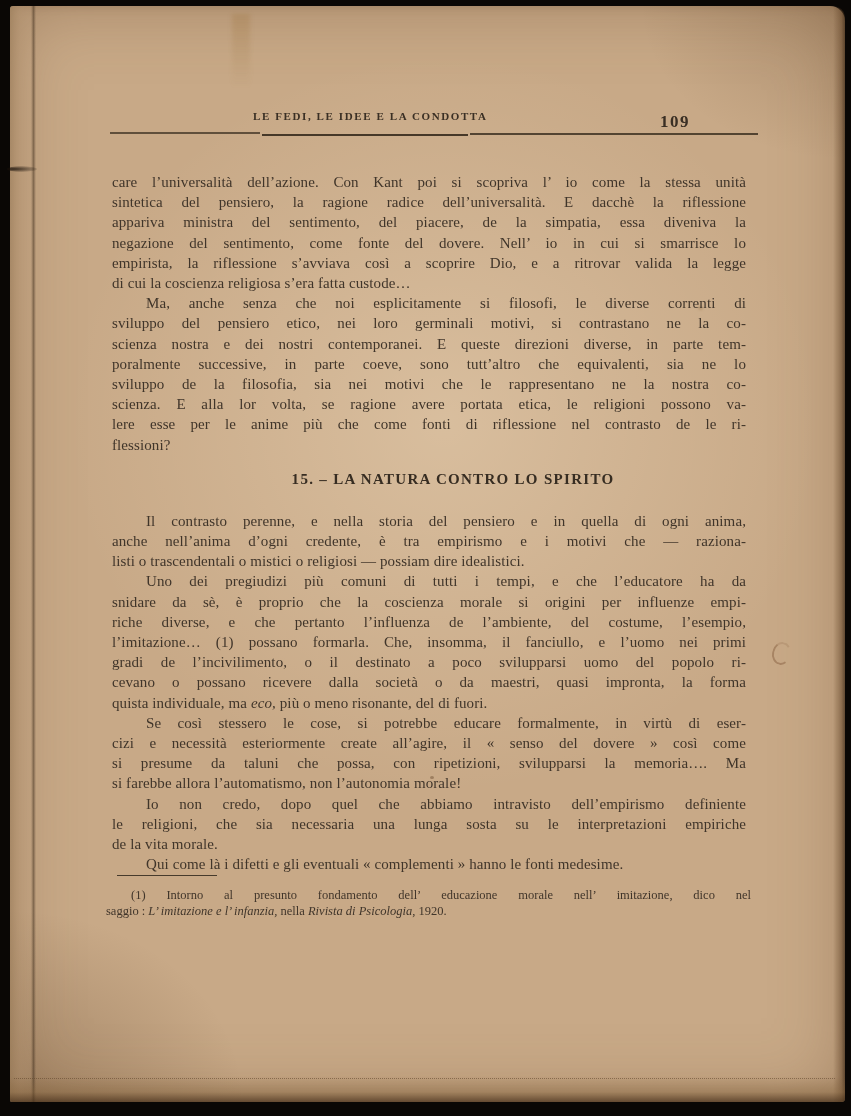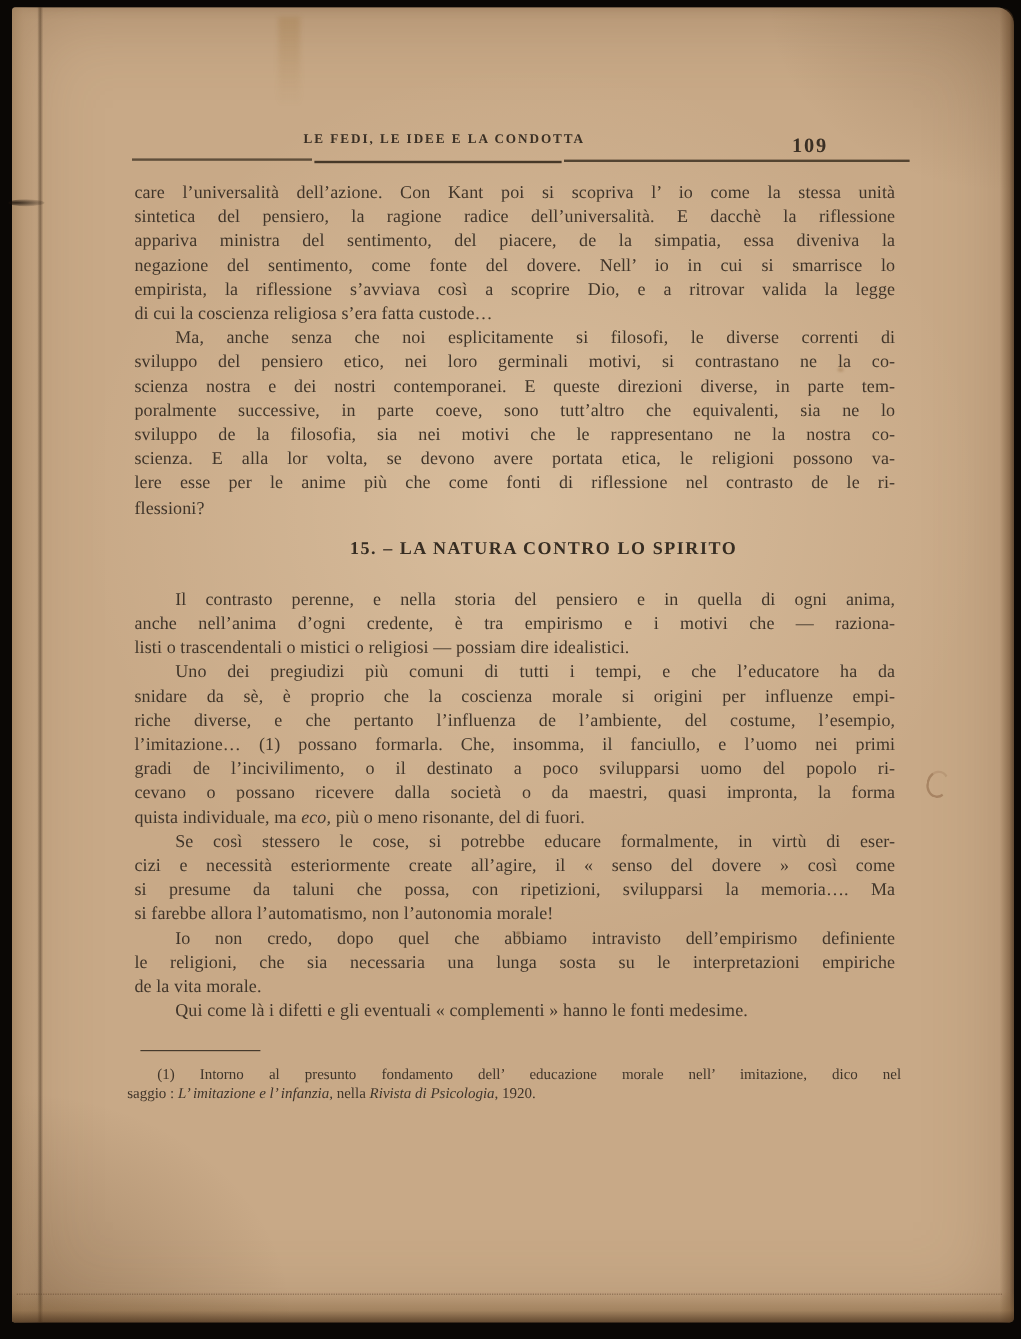--- a/index.html
+++ b/index.html
@@ -83,21 +83,21 @@
     font-size:17px;font-weight:700;letter-spacing:1.5px;
     color:#3a2f24;
   }
   .rule{position:absolute;background:#463828;}
   .rule1{left:100px;top:126px;width:150px;height:1.5px;opacity:.8;}
   .rule2{left:252px;top:127.5px;width:206px;height:2px;}
   .rule3{left:460px;top:127px;width:288px;height:1.7px;opacity:.9;}
 
   
   .textblock{
-    position:absolute;left:102px;top:145px;width:634px;
+    position:absolute;left:102px;top:166px;width:634px;
     font-size:15px;line-height:20.2px;color:#40352a;
     letter-spacing:0.1px;
   }
   .bl{text-align:justify;text-align-last:justify;white-space:normal;}
   .bl.last{text-align-last:left;}
   .bl.ind{text-indent:34px;}
   .section-heading{
     margin:14px 0 21px 0;padding-left:48px;
     font-size:15px;line-height:21px;font-weight:700;letter-spacing:1.3px;
     text-align:center;color:#372d22;white-space:nowrap;
@@ -146,21 +146,21 @@
             <div class="bl"><span>negazione del sentimento, come fonte del dovere. Nell’ io in cui si smarrisce lo</span></div>
             <div class="bl"><span>empirista, la riflessione s’avviava così a scoprire Dio, e a ritrovar valida la legge</span></div>
             <div class="bl last"><span>di cui la coscienza religiosa s’era fatta custode…</span></div>
           </div>
           <div class="para">
             <div class="bl ind"><span>Ma, anche senza che noi esplicitamente si filosofi, le diverse correnti di</span></div>
             <div class="bl"><span>sviluppo del pensiero etico, nei loro germinali motivi, si contrastano ne la co-</span></div>
             <div class="bl"><span>scienza nostra e dei nostri contemporanei. E queste direzioni diverse, in parte tem-</span></div>
             <div class="bl"><span>poralmente successive, in parte coeve, sono tutt’altro che equivalenti, sia ne lo</span></div>
             <div class="bl"><span>sviluppo de la filosofia, sia nei motivi che le rappresentano ne la nostra co-</span></div>
-            <div class="bl"><span>scienza. E alla lor volta, se devono avere portata etica, le religioni possono va-</span></div>
+            <div class="bl"><span>scienza. E alla lor volta, se ragione avere portata etica, le religioni possono va-</span></div>
             <div class="bl"><span>lere esse per le anime più che come fonti di riflessione nel contrasto de le ri-</span></div>
             <div class="bl last"><span>flessioni?</span></div>
           </div>
         </div>
       <h2 class="section-heading">15. – LA NATURA CONTRO LO SPIRITO</h2>
       <div id="flow-after">
           <div class="para">
             <div class="bl ind"><span>Il contrasto perenne, e nella storia del pensiero e in quella di ogni anima,</span></div>
             <div class="bl"><span>anche nell’anima d’ogni credente, è tra empirismo e i motivi che — raziona-</span></div>
             <div class="bl last"><span>listi o trascendentali o mistici o religiosi — possiam dire idealistici.</span></div>

